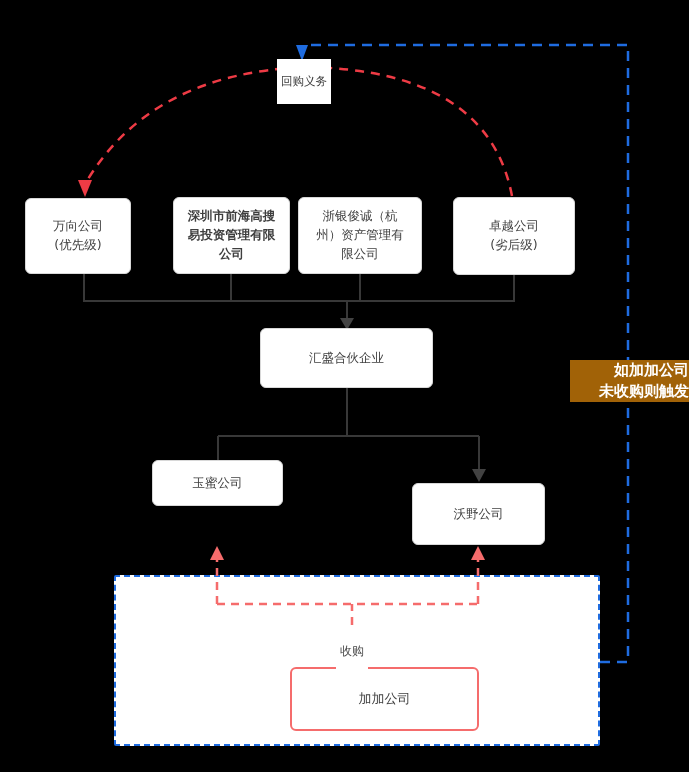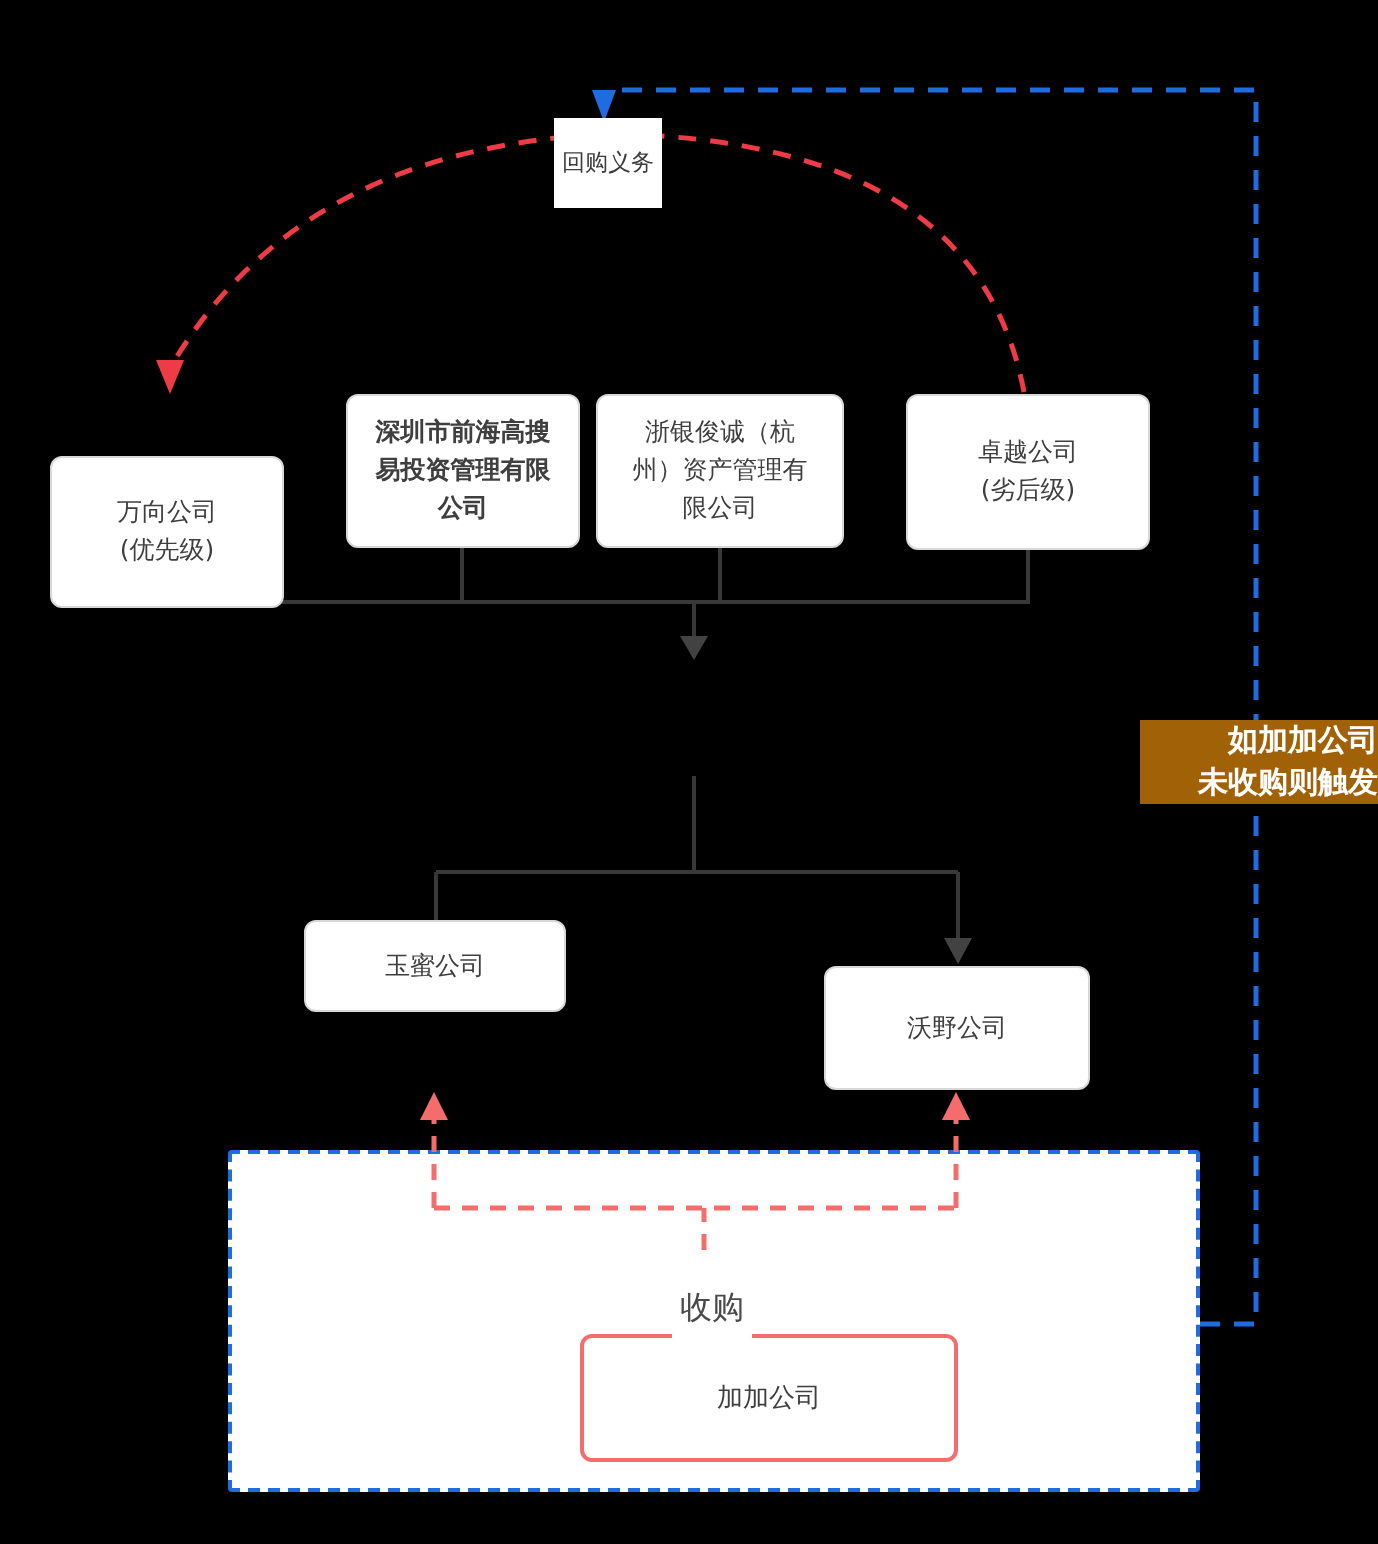--- a/index.html
+++ b/index.html
@@ -38,21 +38,21 @@
     margin-left:32px;
   }
 
   .chip{
     position:absolute;z-index:2;
     background:#ffffff;color:#3d3d3d;
     font-size:11.5px;line-height:1.3;padding:15px 4px;
     white-space:nowrap;
   }
   .chip-repurchase{left:277px;top:59px;}
-  .chip-acquisition{left:336px;top:629px;color:#4a4a4a;font-size:16px;}
+  .chip-acquisition{left:336px;top:629px;color:#4a4a4a;font-size:12px;}
 
   .trigger{
     position:absolute;left:570px;top:360px;width:119px;z-index:2;
     background:#a16207;color:#ffffff;
     font-weight:bold;font-size:15px;line-height:1.4;
     text-align:right;white-space:pre-line;
   }
 </style>
 </head>
 <body>
@@ -94,30 +94,31 @@
       <path d="M 217 604 H 478"></path>
       <path d="M 217 604 V 558"></path>
       <path d="M 478 604 V 558"></path>
     </g>
     <g fill="#f56c6c" stroke="none">
       <polygon points="210,560 224,560 217,546"></polygon>
       <polygon points="471,560 485,560 478,546"></polygon>
     </g>
   </svg>
 
-  <div class="node" style="left:25px;top:198px;width:117px;height:76px;margin-top:30px;">万向公司
+  <div class="node" style="left:25px;top:198px;width:106px;height:76px;">万向公司
 (优先级)</div>
 
   <div class="node node-qianhai" style="left:173px;top:197px;width:117px;height:77px;">深圳市前海高搜易投资管理有限公司</div>
 
   <div class="node node-zheyin" style="left:298px;top:197px;width:124px;height:77px;">浙银俊诚（杭州）资产管理有限公司</div>
 
   <div class="node" style="left:453px;top:197px;width:122px;height:78px;">卓越公司
 (劣后级)</div>
 
+  <div class="node" style="left:260px;top:328px;width:173px;height:60px;">汇盛合伙企业</div>
 
   <div class="node" style="left:152px;top:460px;width:131px;height:46px;">玉蜜公司</div>
 
   <div class="node" style="left:412px;top:483px;width:133px;height:62px;">沃野公司</div>
 
   <div class="jiajia">加加公司</div>
 
   <div class="chip chip-repurchase">回购义务</div>
 
   <div class="chip chip-acquisition">收购</div>

